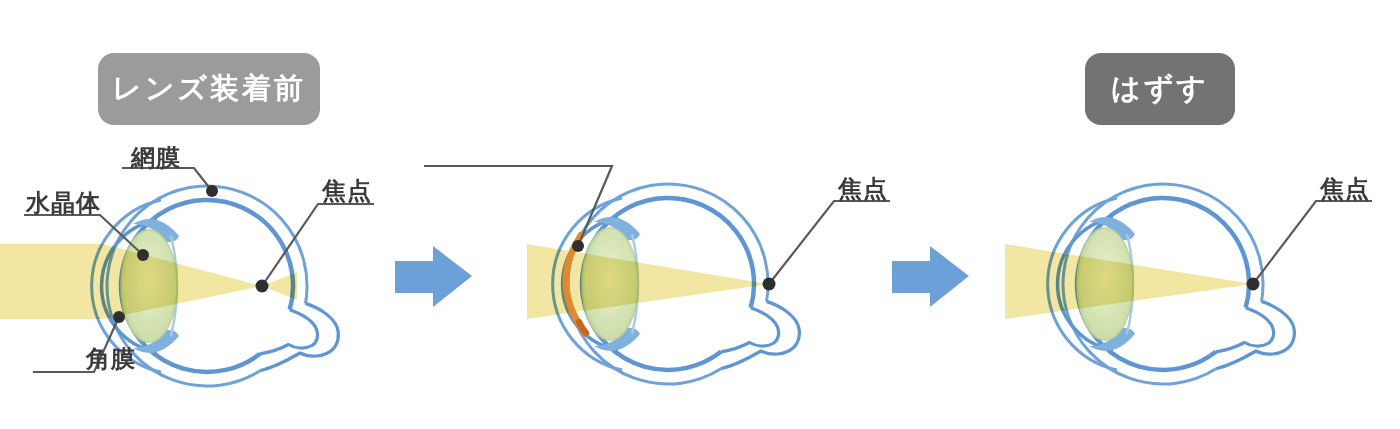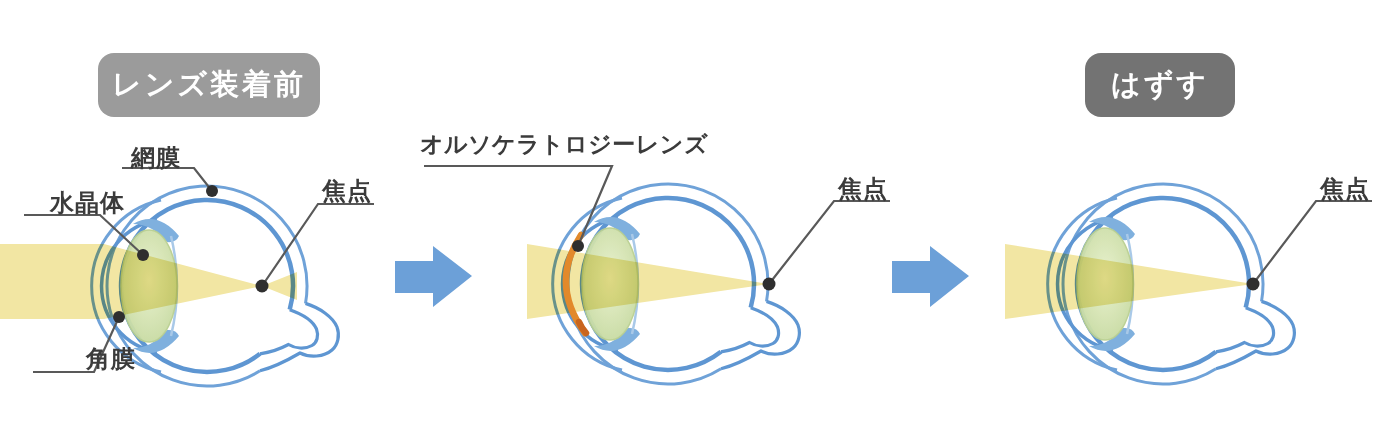--- a/index.html
+++ b/index.html
@@ -4,31 +4,31 @@
 <style>
   html,body{margin:0;padding:0;background:#fff;}
   .stage{
     position:relative;width:1400px;height:429px;background:#ffffff;overflow:hidden;
     font-family:"Liberation Sans",sans-serif;
   }
   .gfx{position:absolute;left:0;top:0;}
   .badge{
     position:absolute;display:flex;align-items:center;justify-content:center;
     color:#fff;font-weight:bold;font-size:29px;letter-spacing:3px;
-    border-radius:16px;height:64px;top:53px;box-sizing:border-box;
+    border-radius:16px;height:72px;top:53px;box-sizing:border-box;
   }
   #badge-before{left:98px;width:222px;}
   #badge-on{left:608px;width:150px;}
   #badge-off{left:1085px;width:150px;}
   .lbl{
     position:absolute;font-weight:bold;font-size:24px;color:#3b3b3b;
     letter-spacing:1px;white-space:nowrap;line-height:1.1;
   }
   #lbl-retina{left:131px;top:145px;}
-  #lbl-lens{left:26px;top:190px;margin-left:24px;}
+  #lbl-lens{left:26px;top:190px;}
   #lbl-cornea{left:38px;top:346px;margin-left:48px;}
   #lbl-focus1{left:322px;top:178px;}
   #lbl-ortho{left:420px;top:132px;font-size:23px;letter-spacing:0.5px;}
   #lbl-focus2{left:838px;top:176px;}
   #lbl-focus3{left:1320px;top:176px;}
   .beam{mix-blend-mode:multiply;}
 </style>
 </head>
 <body>
 
@@ -110,16 +110,15 @@
     </g>
   </svg>
 
   <div class="badge" id="badge-before" style="background-color: rgb(155, 155, 155);">レンズ装着前</div>
   <div class="badge" id="badge-off" style="background-color: #737373;">はずす</div>
 
   <span class="lbl" id="lbl-retina">網膜</span>
   <span class="lbl" id="lbl-lens">水晶体</span>
   <span class="lbl" id="lbl-cornea">角膜</span>
   <span class="lbl" id="lbl-focus1">焦点</span>
-  <span class="lbl" id="lbl-ortho">オルソケラトロジーレンズ</span>
   <span class="lbl" id="lbl-focus2">焦点</span>
   <span class="lbl" id="lbl-focus3">焦点</span>
 </div>
 
 </body></html>

